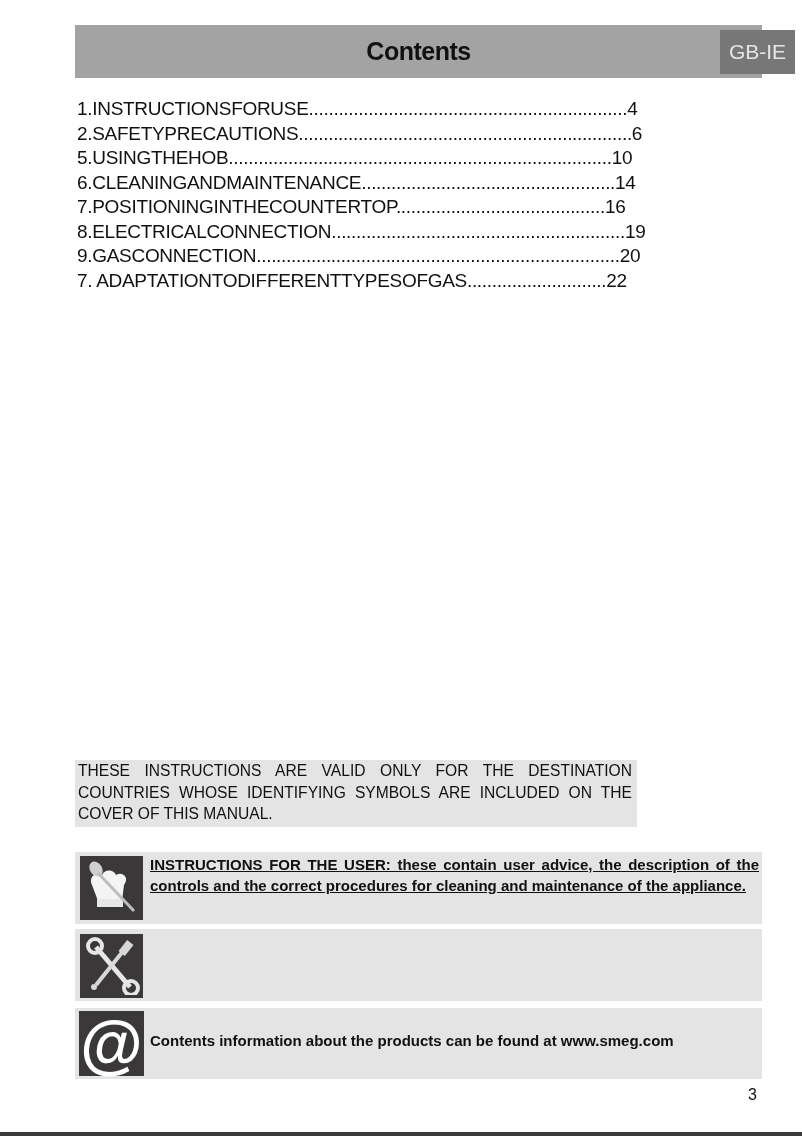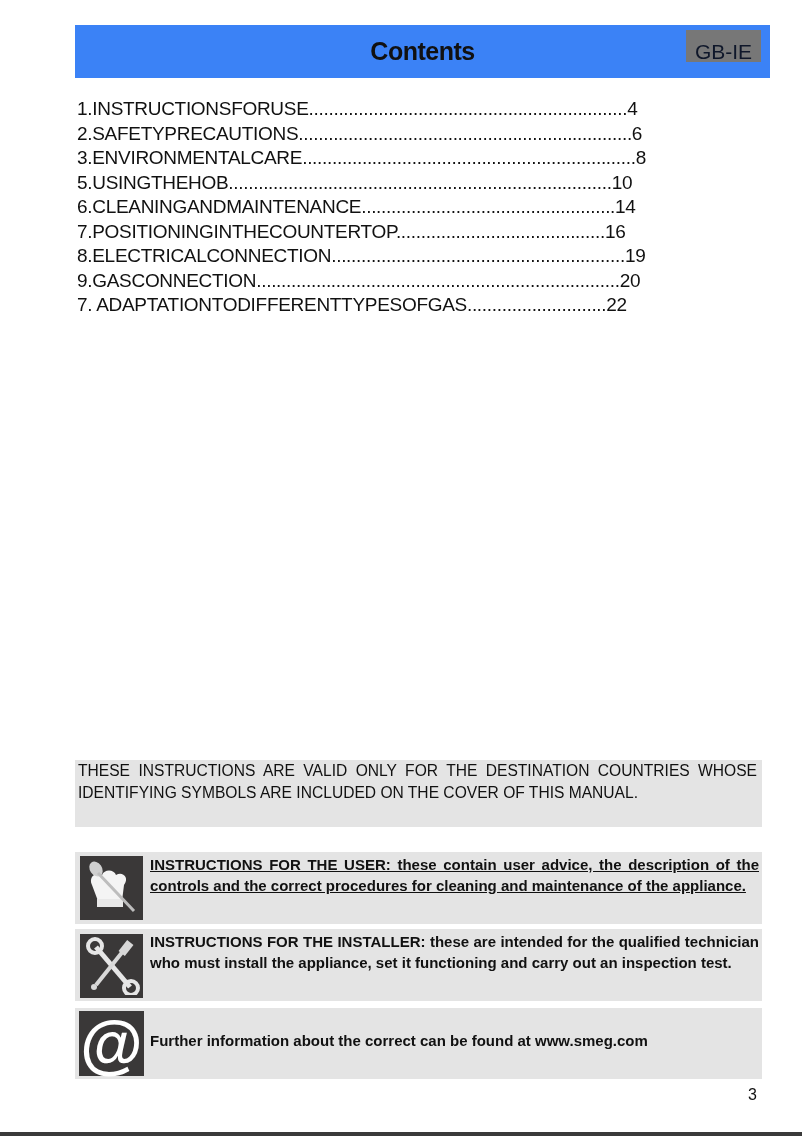--- a/index.html
+++ b/index.html
@@ -2,41 +2,40 @@
 <html><head>
 <meta charset="utf-8">
 <style>
   html, body { margin: 0; padding: 0; }
   body {
     width: 802px; height: 1136px; position: relative; overflow: hidden;
     background: #ffffff; font-family: "Liberation Sans", sans-serif; color: #111;
   }
   .header-bar {
     position: absolute; left: 75px; top: 25px; width: 687px; height: 53px;
-    background: #3b82f6;
-    padding-left: 8px;
+    background: #a3a3a3;
   }
   .header-title {
     position: absolute; left: 0; right: 0; top: 0; height: 53px;
     text-align: center; line-height: 52px; font-size: 25px; font-weight: bold;
     letter-spacing: -0.5px;
   }
   .badge {
-    position: absolute; left: 686px; top: 30px; width: 75px; height: 32px;
-    background: #777777; color: #0f172a; font-size: 21px; text-align: center;
+    position: absolute; left: 720px; top: 30px; width: 75px; height: 44px;
+    background: #777777; color: #e5e5e5; font-size: 21px; text-align: center;
     line-height: 44px;
   }
   .toc { position: absolute; left: 77px; top: 97px; width: 680px; }
   .toc-row {
     position: relative; height: 24.5px; font-size: 19px; line-height: 24px;
     white-space: nowrap; overflow: hidden;
   }
   .toc-row span { letter-spacing: -0.3px; }
   .notice {
-    position: absolute; left: 75px; top: 760px; width: 687px; height: 67px;
+    position: absolute; left: 75px; top: 760px; width: 562px; height: 67px;
     background: #e4e4e4;
   }
   .notice p {
     margin: 0; padding: 0 5px 0 3px; font-size: 15.6px; line-height: 21.5px;
     text-align: justify; text-align-last: left; padding-top: 0px;
   }
   .info-box {
     position: absolute; left: 75px; width: 687px; background: #e4e4e4;
   }
   .info-icon {
@@ -58,21 +57,20 @@
 <body>
 
 <div class="header-bar">
   <div class="header-title">Contents</div>
 </div>
 <div class="badge">GB-IE</div>
 
 <div class="toc">
   <div class="toc-row"><span>1.INSTRUCTIONSFORUSE................................................................4</span></div>
   <div class="toc-row"><span>2.SAFETYPRECAUTIONS...................................................................6</span></div>
-  <div class="toc-row"><span>3.ENVIRONMENTALCARE...................................................................8</span></div>
   <div class="toc-row"><span>5.USINGTHEHOB.............................................................................10</span></div>
   <div class="toc-row"><span>6.CLEANINGANDMAINTENANCE...................................................14</span></div>
   <div class="toc-row"><span>7.POSITIONINGINTHECOUNTERTOP..........................................16</span></div>
   <div class="toc-row"><span>8.ELECTRICALCONNECTION...........................................................19</span></div>
   <div class="toc-row"><span>9.GASCONNECTION.........................................................................20</span></div>
   <div class="toc-row"><span>7. ADAPTATIONTODIFFERENTTYPESOFGAS............................22</span></div>
 </div>
 
 <div class="notice">
   <p>THESE INSTRUCTIONS ARE VALID ONLY FOR THE DESTINATION COUNTRIES WHOSE IDENTIFYING SYMBOLS ARE INCLUDED ON THE COVER OF THIS MANUAL.</p>
@@ -94,24 +92,23 @@
   <div class="info-icon" style="top:5px; height:64px;">
     <svg width="56" height="58" viewBox="0 0 56 58">
       <line x1="12" y1="10" x2="46" y2="50" stroke="#e6e6e6" stroke-width="5"></line>
       <circle cx="11" cy="9" r="7" fill="none" stroke="#e6e6e6" stroke-width="4"></circle>
       <circle cx="47" cy="51" r="7" fill="none" stroke="#e6e6e6" stroke-width="4"></circle>
       <line x1="44" y1="8" x2="12" y2="48" stroke="#d8d8d8" stroke-width="4"></line>
       <rect x="38" y="4" width="8" height="14" fill="#d8d8d8" transform="rotate(38 42 11)"></rect>
       <circle cx="10" cy="50" r="3" fill="#d8d8d8"></circle>
     </svg>
   </div>
-  <div class="info-text" style="top:2px;">INSTRUCTIONS FOR THE INSTALLER: these are intended for the qualified technician who must install the appliance, set it functioning and carry out an inspection test.</div>
 </div>
 
 <div class="info-box" style="top:1008px; height:71px;">
   <div class="info-icon" style="top:3px; height:65px; left:4px; width:65px;">
     <span style="color:#ffffff; font-size:64px; font-weight:bold; line-height:60px;">@</span>
   </div>
-  <div class="info-text" style="top:22px; text-align:left;">Further information about the correct can be found at www.smeg.com</div>
+  <div class="info-text" style="top:22px; text-align:left;">Contents information about the products can be found at www.smeg.com</div>
 </div>
 
 <div class="page-number">3</div>
 <div class="bottom-rule"></div>
 
 </body></html>

